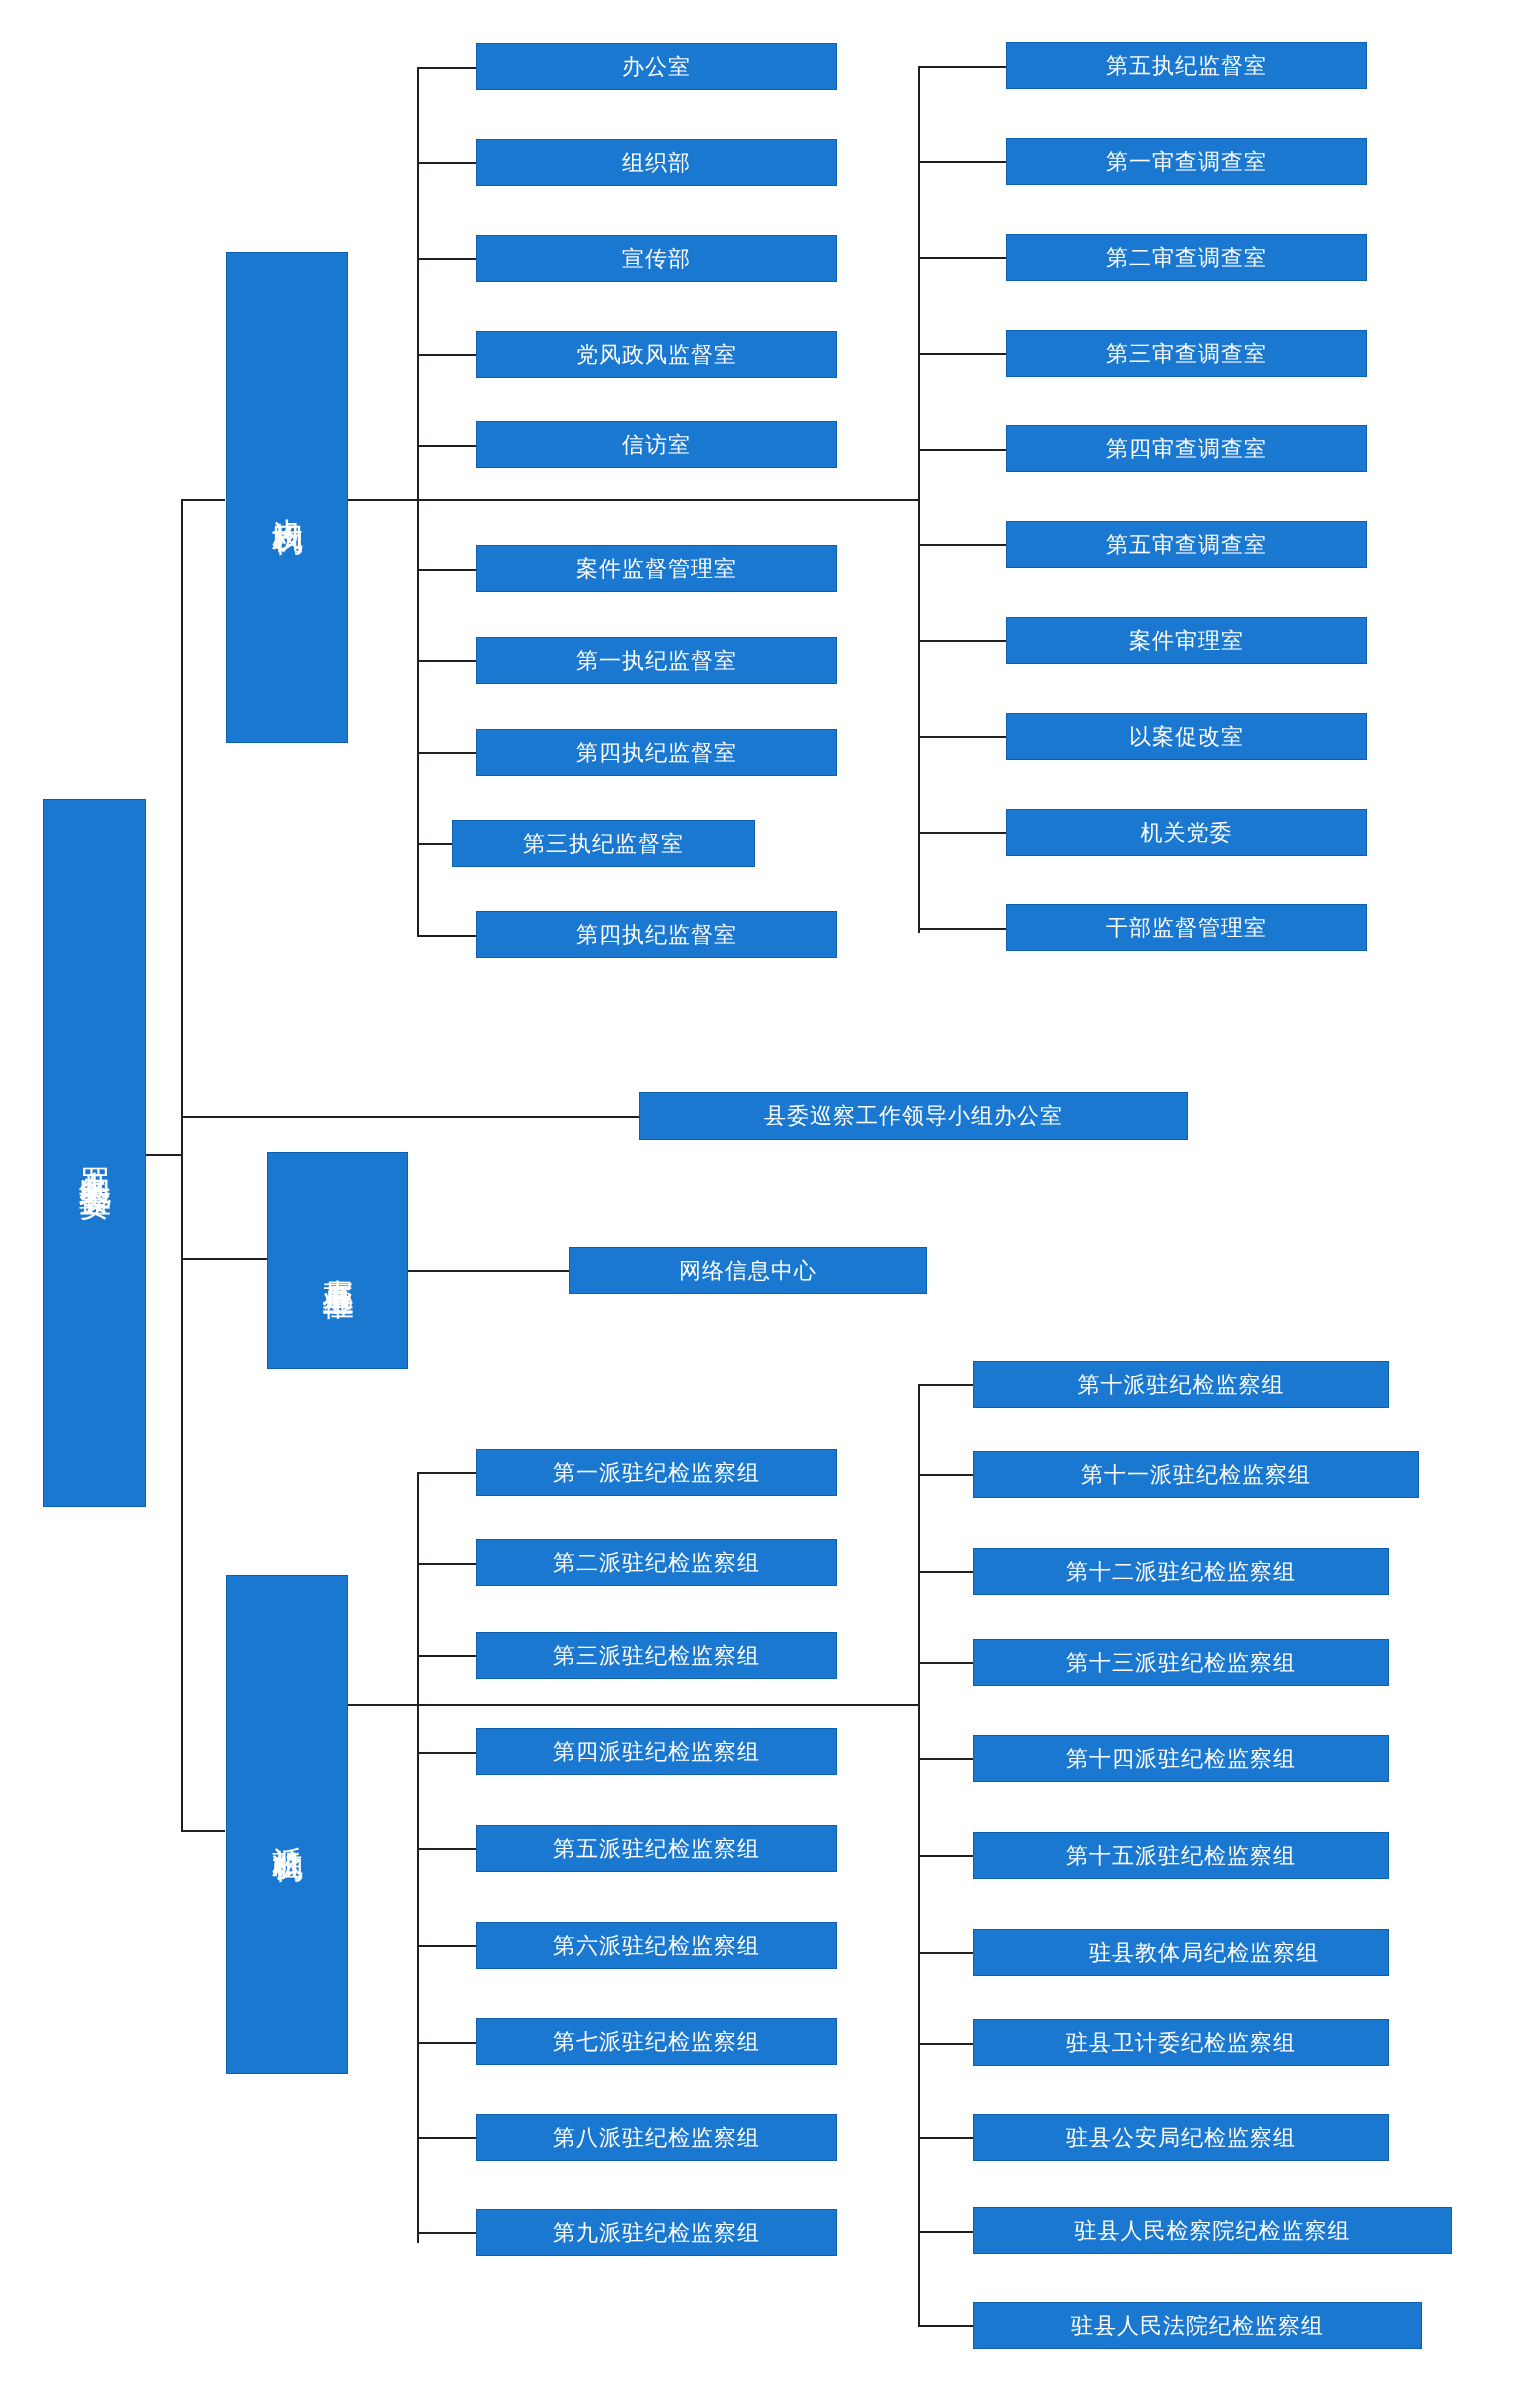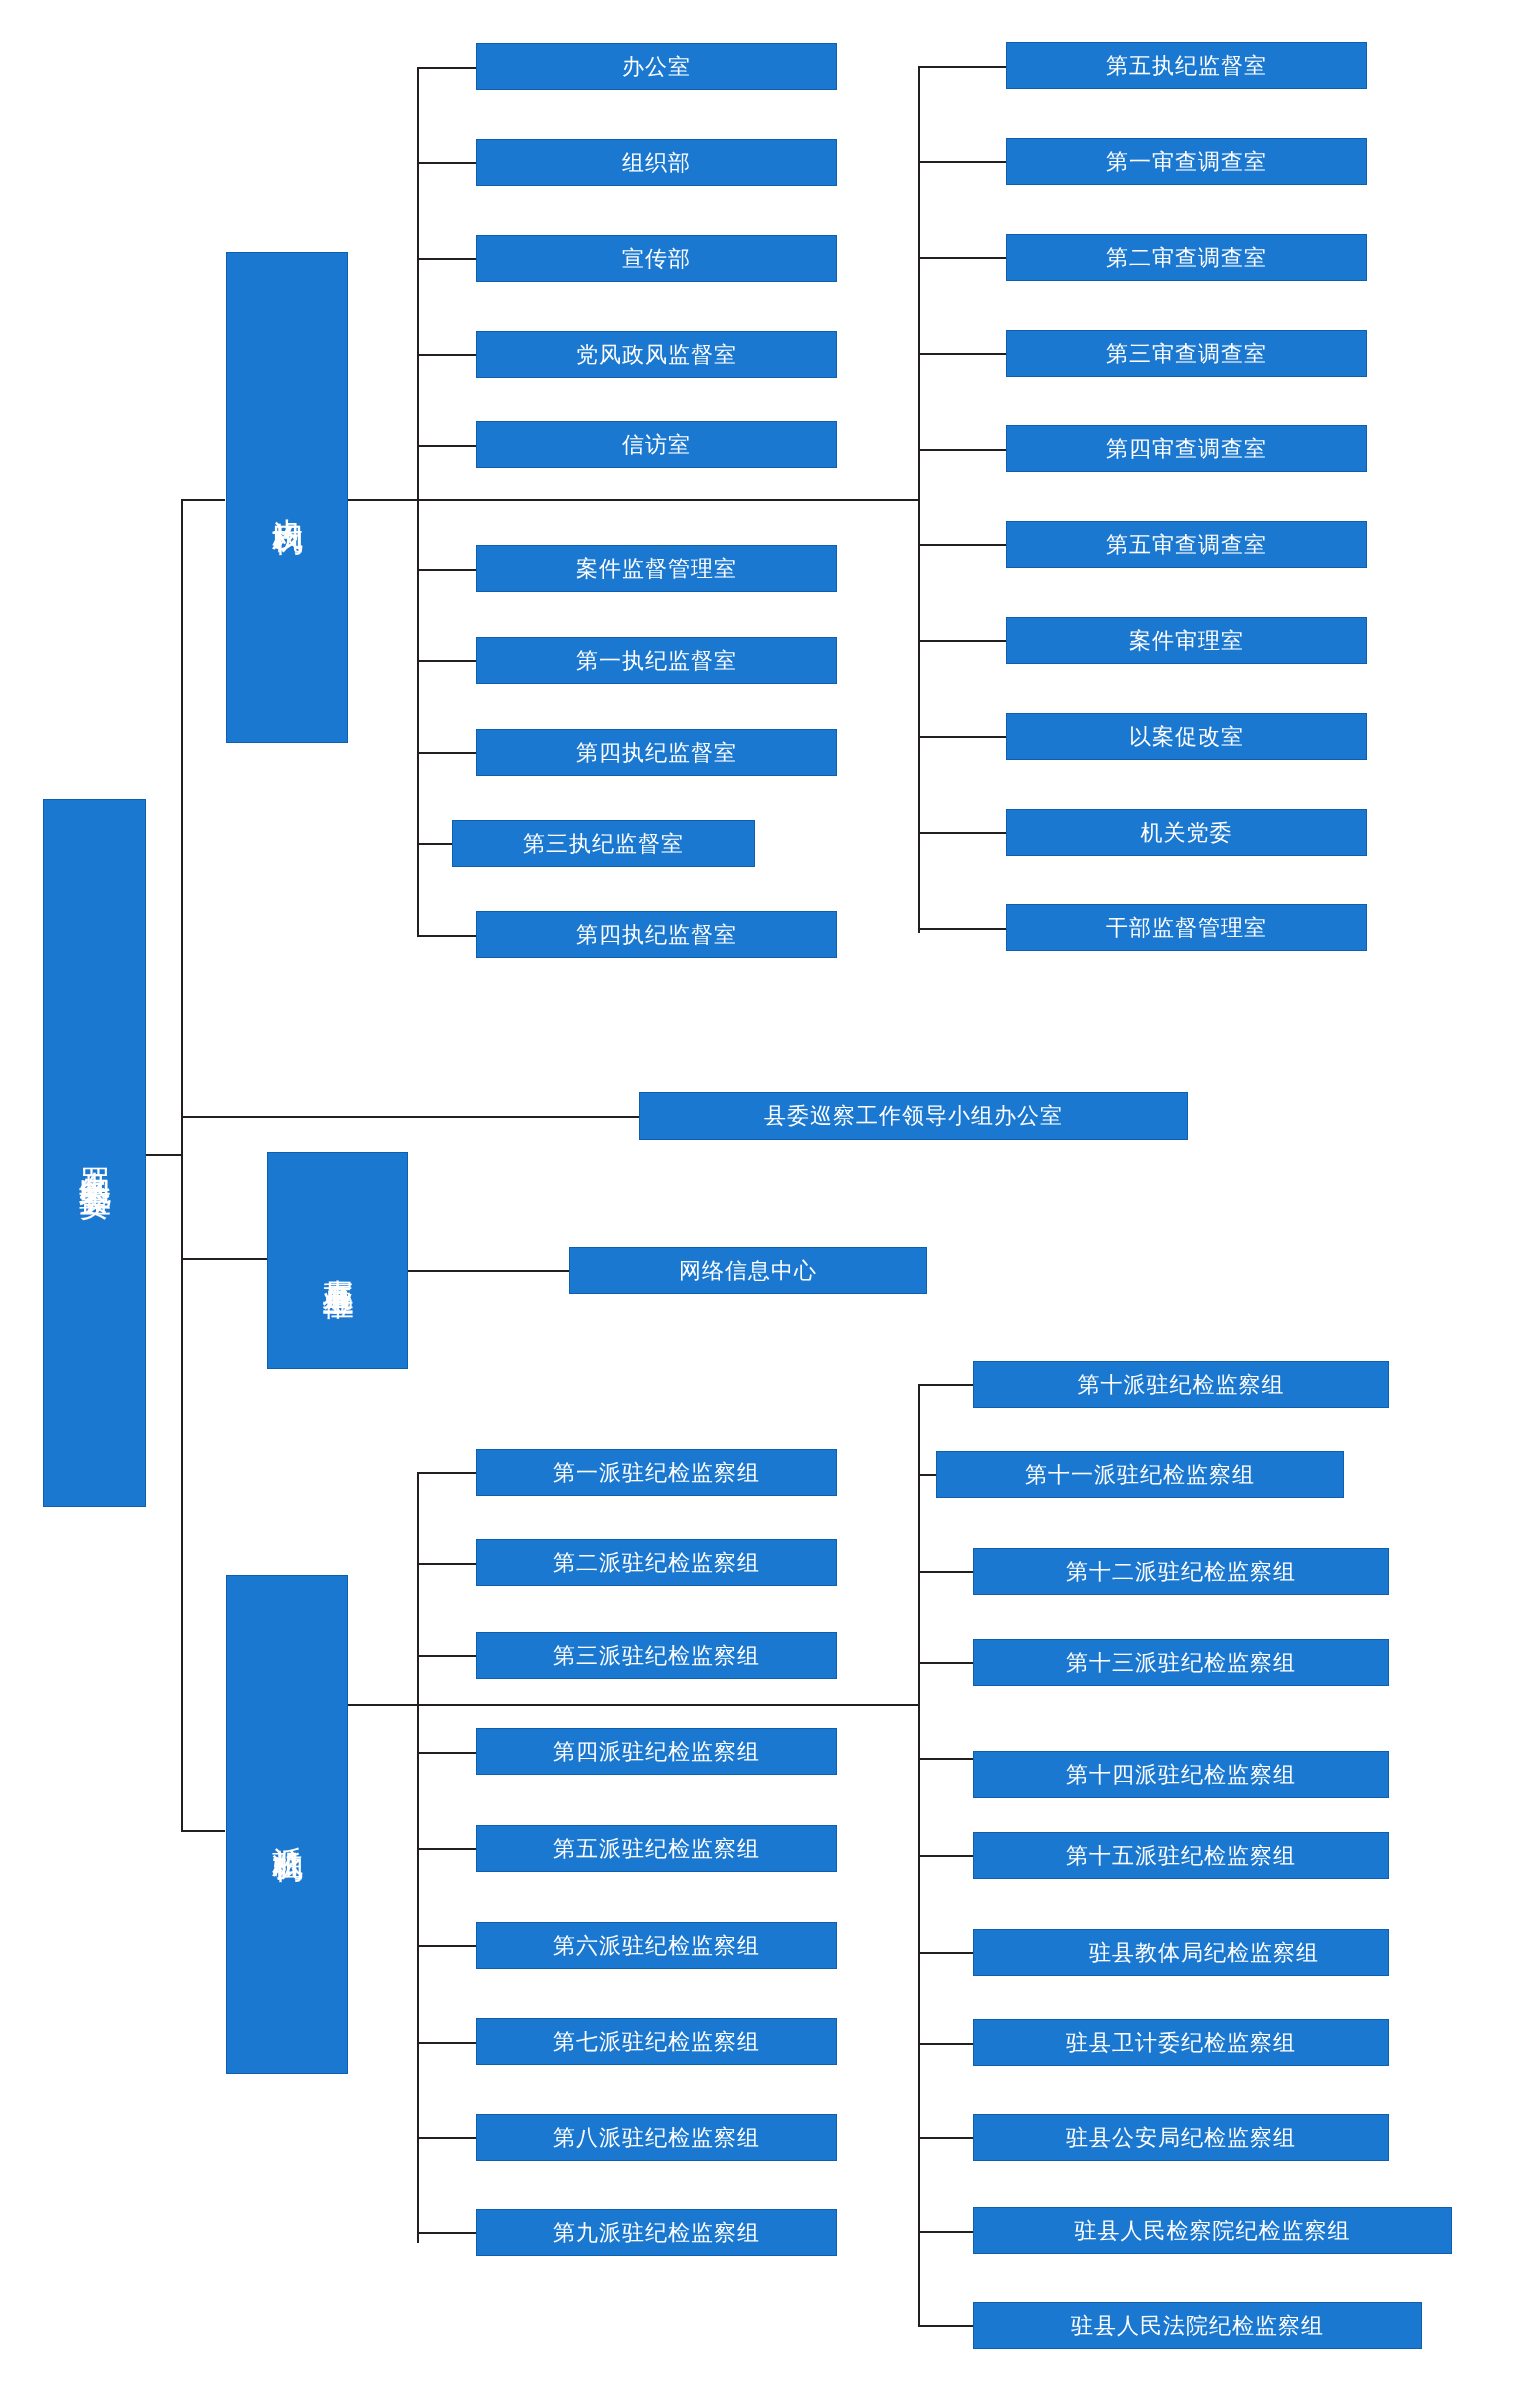--- a/index.html
+++ b/index.html
@@ -161,24 +161,24 @@
   <div class="node" style="left:476px; top:1539px; width:361px; height:47px;">第二派驻纪检监察组</div>
   <div class="node" style="left:476px; top:1632px; width:361px; height:47px;">第三派驻纪检监察组</div>
   <div class="node" style="left:476px; top:1728px; width:361px; height:47px;">第四派驻纪检监察组</div>
   <div class="node" style="left:476px; top:1825px; width:361px; height:47px;">第五派驻纪检监察组</div>
   <div class="node" style="left:476px; top:1922px; width:361px; height:47px;">第六派驻纪检监察组</div>
   <div class="node" style="left:476px; top:2018px; width:361px; height:47px;">第七派驻纪检监察组</div>
   <div class="node" style="left:476px; top:2114px; width:361px; height:47px;">第八派驻纪检监察组</div>
   <div class="node" style="left:476px; top:2209px; width:361px; height:47px;">第九派驻纪检监察组</div>
 
   <div class="node" style="left:973px; top:1361px; width:416px; height:47px;">第十派驻纪检监察组</div>
-  <div class="node" style="left:936px; top:1451px; width:408px; height:47px;text-align:right;">第十一派驻纪检监察组</div>
+  <div class="node" style="left:973px; top:1451px; width:446px; height:47px;text-align:right;">第十一派驻纪检监察组</div>
   <div class="node" style="left:973px; top:1548px; width:416px; height:47px;">第十二派驻纪检监察组</div>
   <div class="node" style="left:973px; top:1639px; width:416px; height:47px;">第十三派驻纪检监察组</div>
-  <div class="node" style="left:973px; top:1735px; width:416px; height:47px;margin-top:16px;">第十四派驻纪检监察组</div>
+  <div class="node" style="left:973px; top:1735px; width:416px; height:47px;">第十四派驻纪检监察组</div>
   <div class="node" style="left:973px; top:1832px; width:416px; height:47px;">第十五派驻纪检监察组</div>
   <div class="node" style="left:973px; top:1929px; width:416px; height:47px;padding-left:46px;">驻县教体局纪检监察组</div>
   <div class="node" style="left:973px; top:2019px; width:416px; height:47px;">驻县卫计委纪检监察组</div>
   <div class="node" style="left:973px; top:2114px; width:416px; height:47px;">驻县公安局纪检监察组</div>
   <div class="node" style="left:973px; top:2207px; width:479px; height:47px;">驻县人民检察院纪检监察组</div>
   <div class="node" style="left:973px; top:2302px; width:449px; height:47px;">驻县人民法院纪检监察组</div>
 
 </div>
 
 

